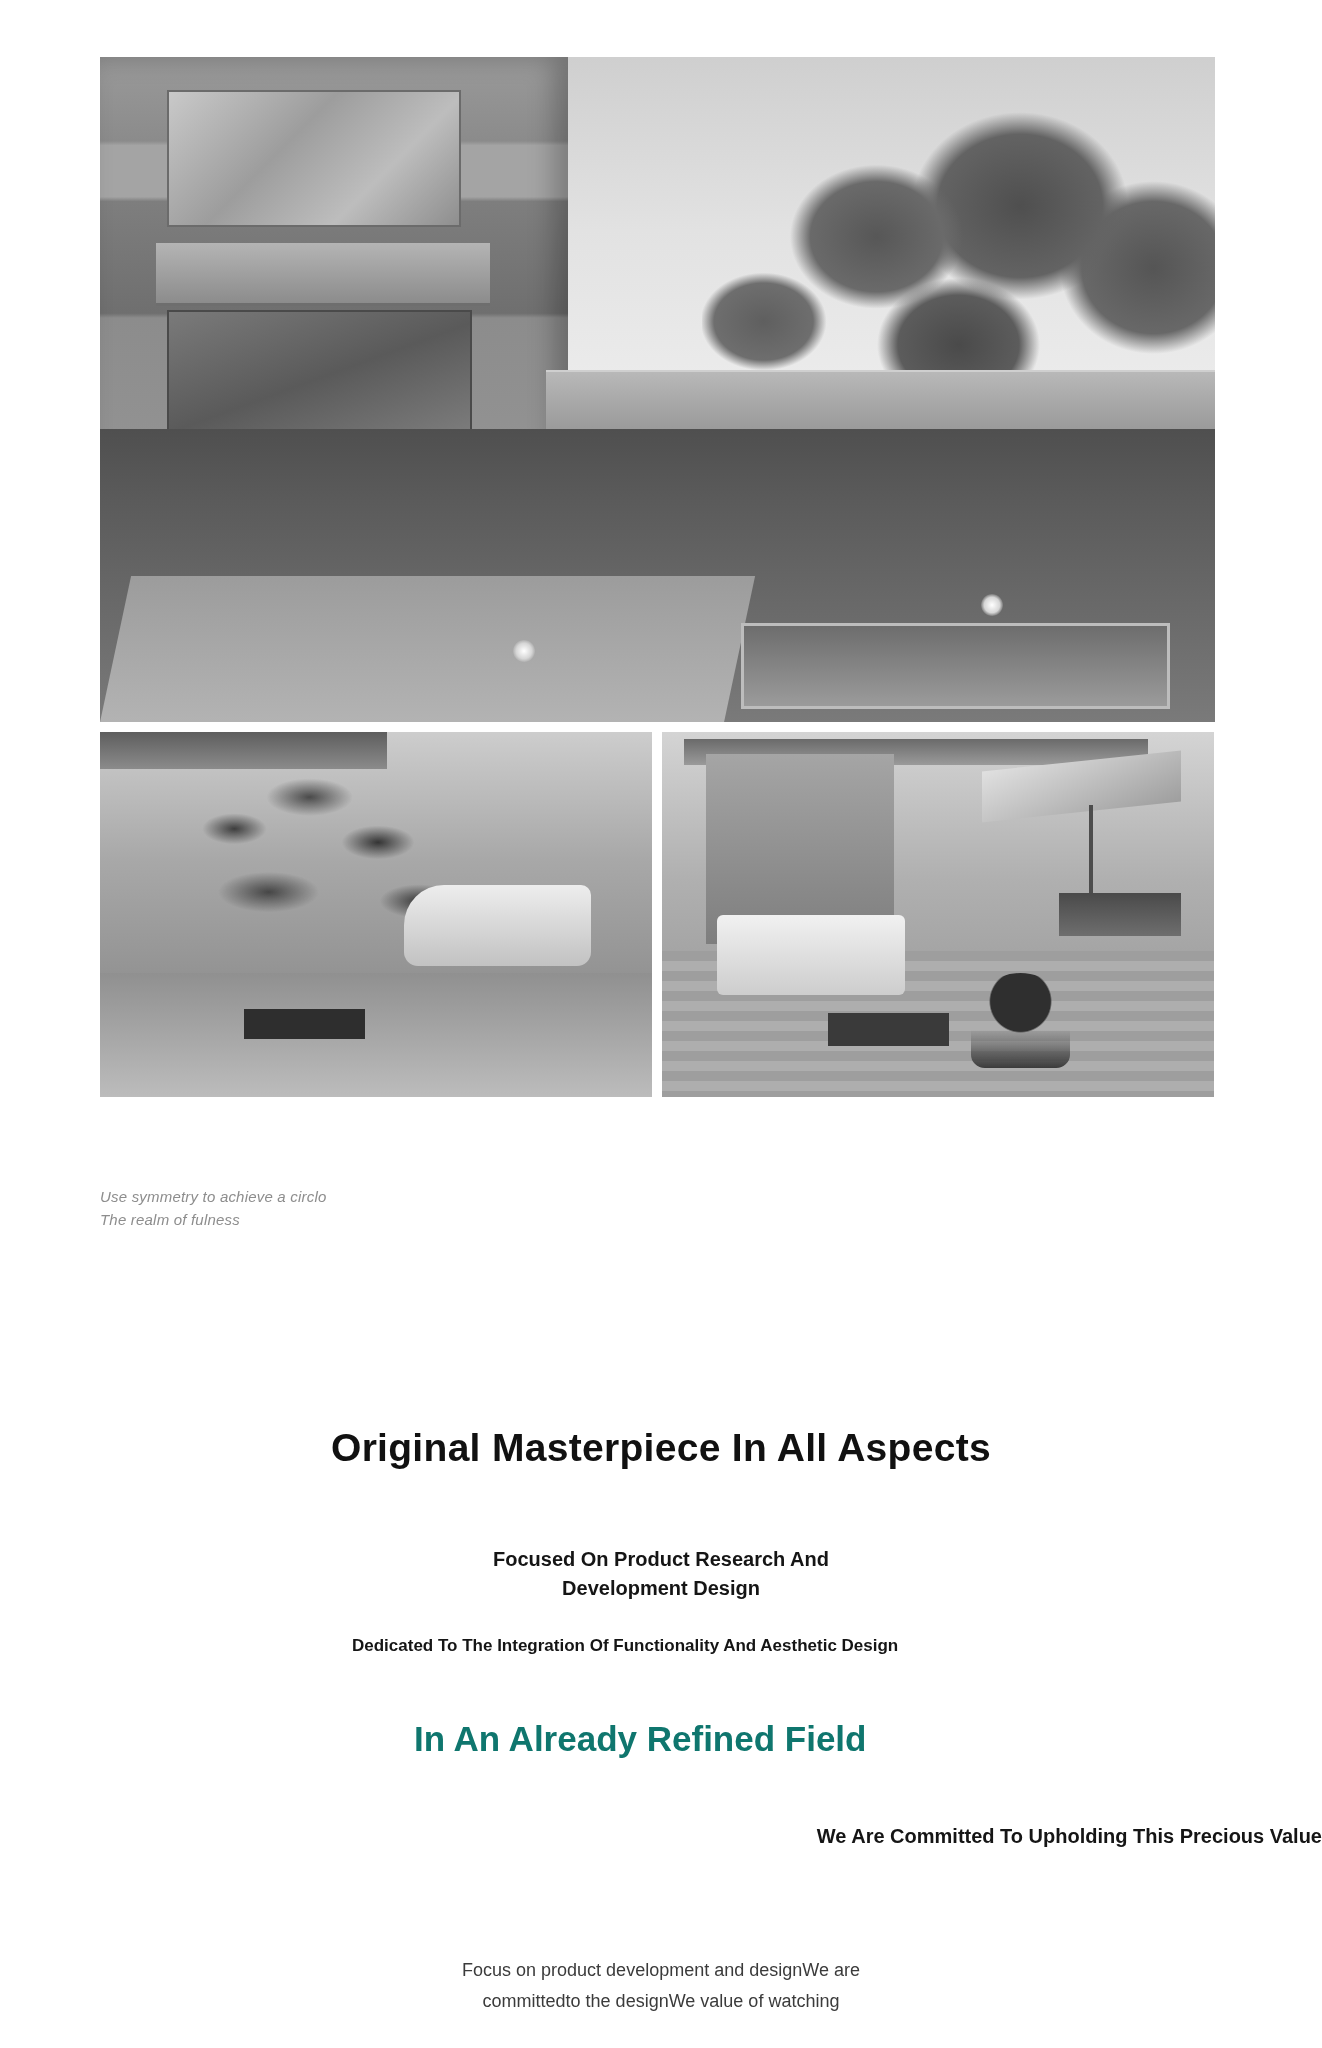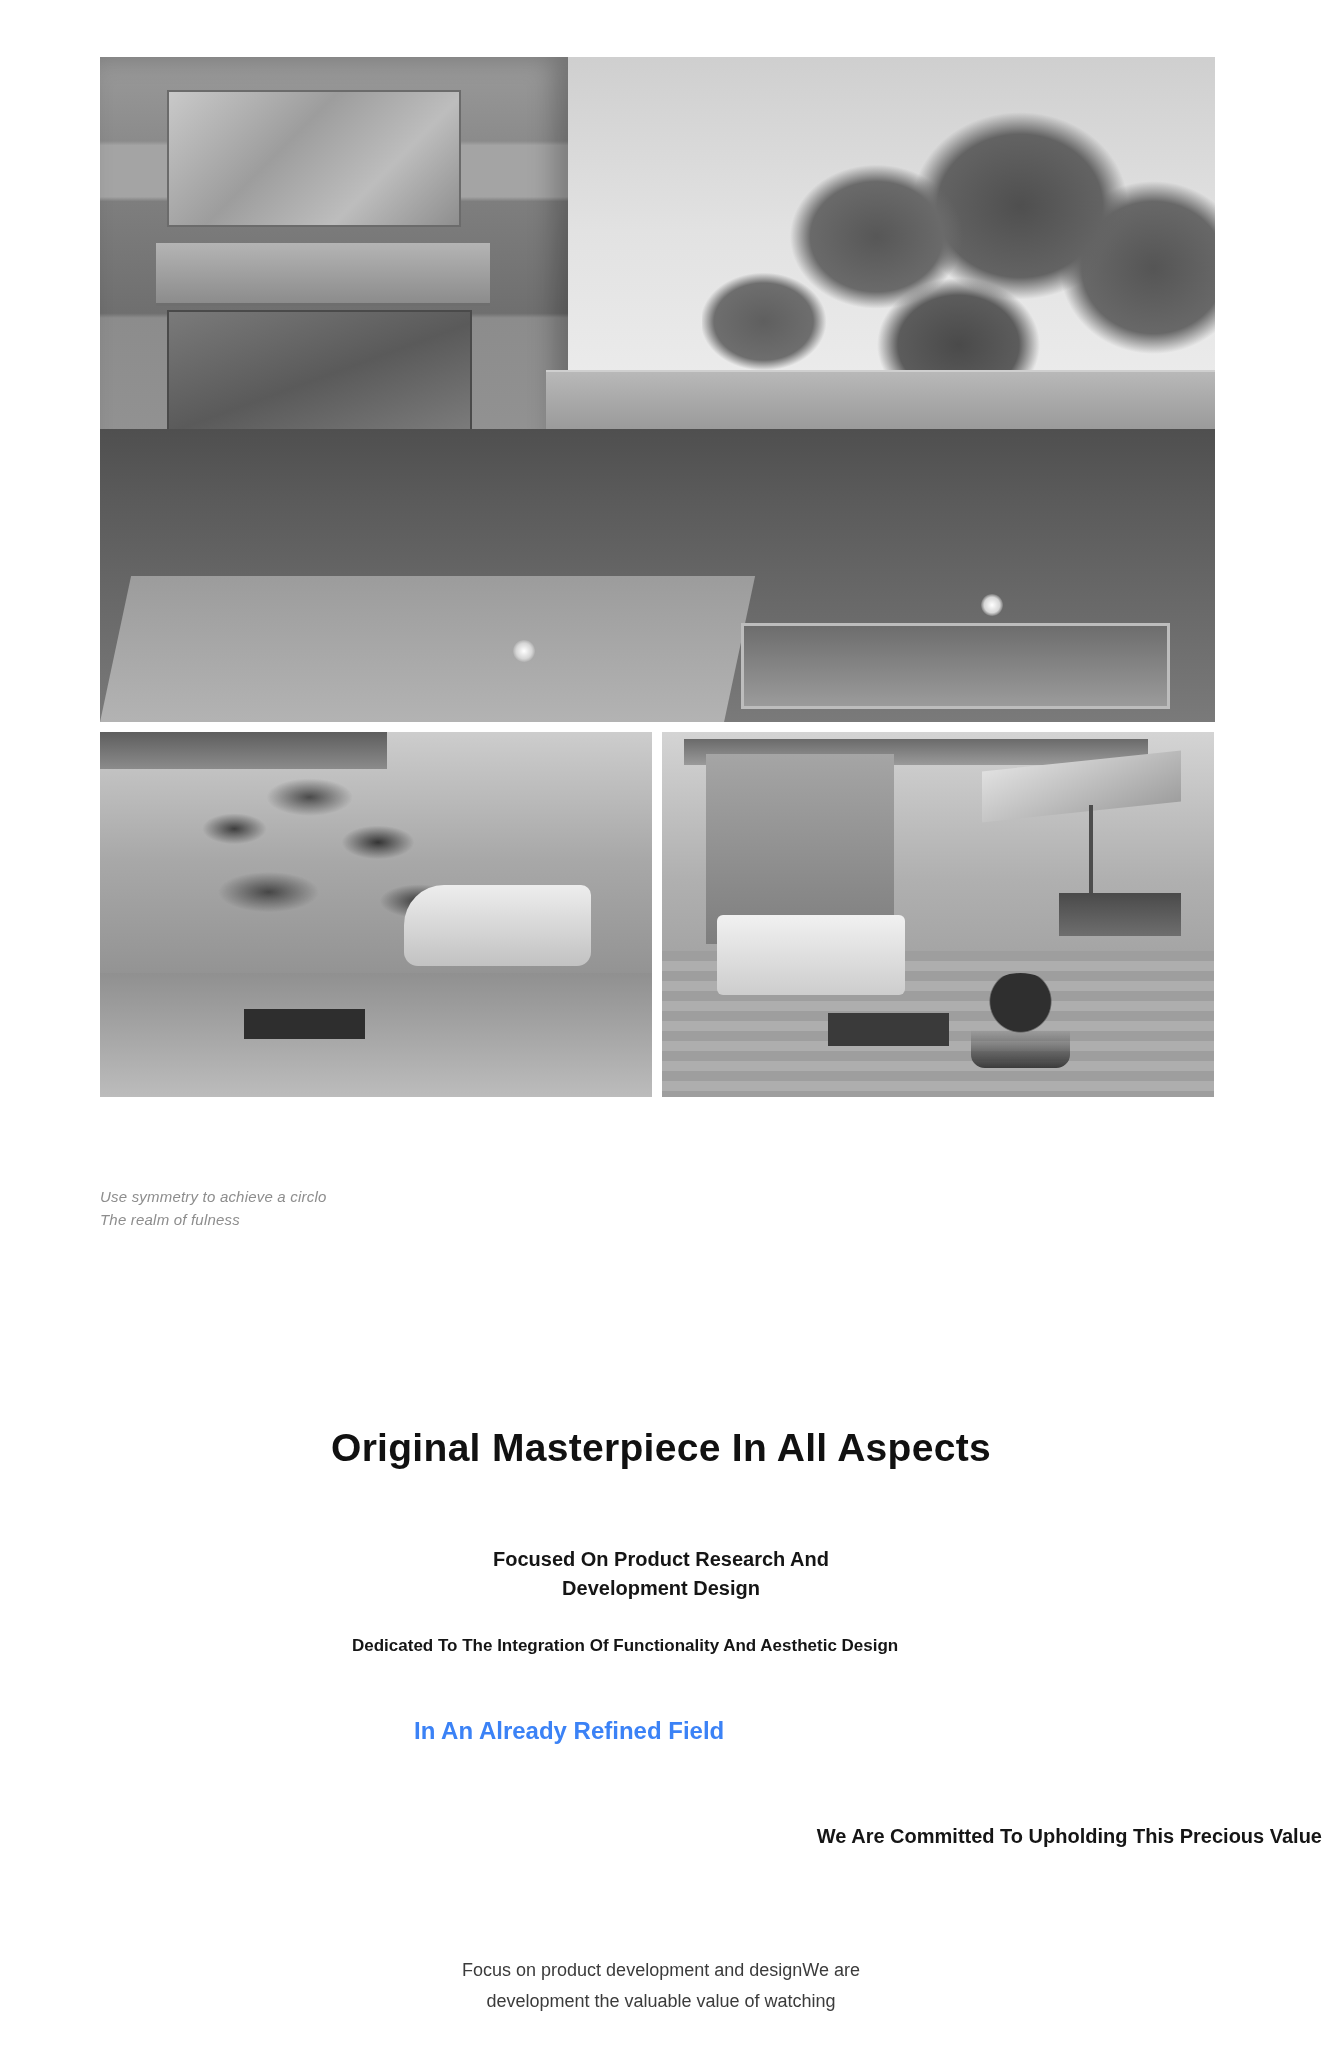--- a/index.html
+++ b/index.html
@@ -195,24 +195,24 @@
     line-height: 1.5;
     color: #151515;
   }
 
   .sub3 {
     position: absolute;
     left: 414px;
     top: 1714px;
     width: 500px;
     text-align: left;
-    font-size: 24px;
+    font-size: 35px;
     font-weight: bold;
     line-height: 1.45;
-    color: #3b82f6;
+    color: #0f766e;
   }
 
   .sub4 {
     position: absolute;
     left: 0;
     top: 1825px;
     width: 1322px;
     text-align: right;
     font-size: 20px;
     font-weight: bold;
@@ -293,16 +293,16 @@
   <div class="sub1">Focused On Product Research And Development Design</div>
 
   <div class="sub2">Dedicated To The Integration Of Functionality And Aesthetic Design</div>
 
   <div class="sub3">In An Already Refined Field</div>
 
   <div class="sub4">We Are Committed To Upholding This Precious Value</div>
 
   <div class="footer">
     <div>Focus on product development and designWe are</div>
-    <div>development the valuable value of watching</div>
+    <div>committedto the designWe value of watching</div>
   </div>
 
 </div>
 
 </body></html>

